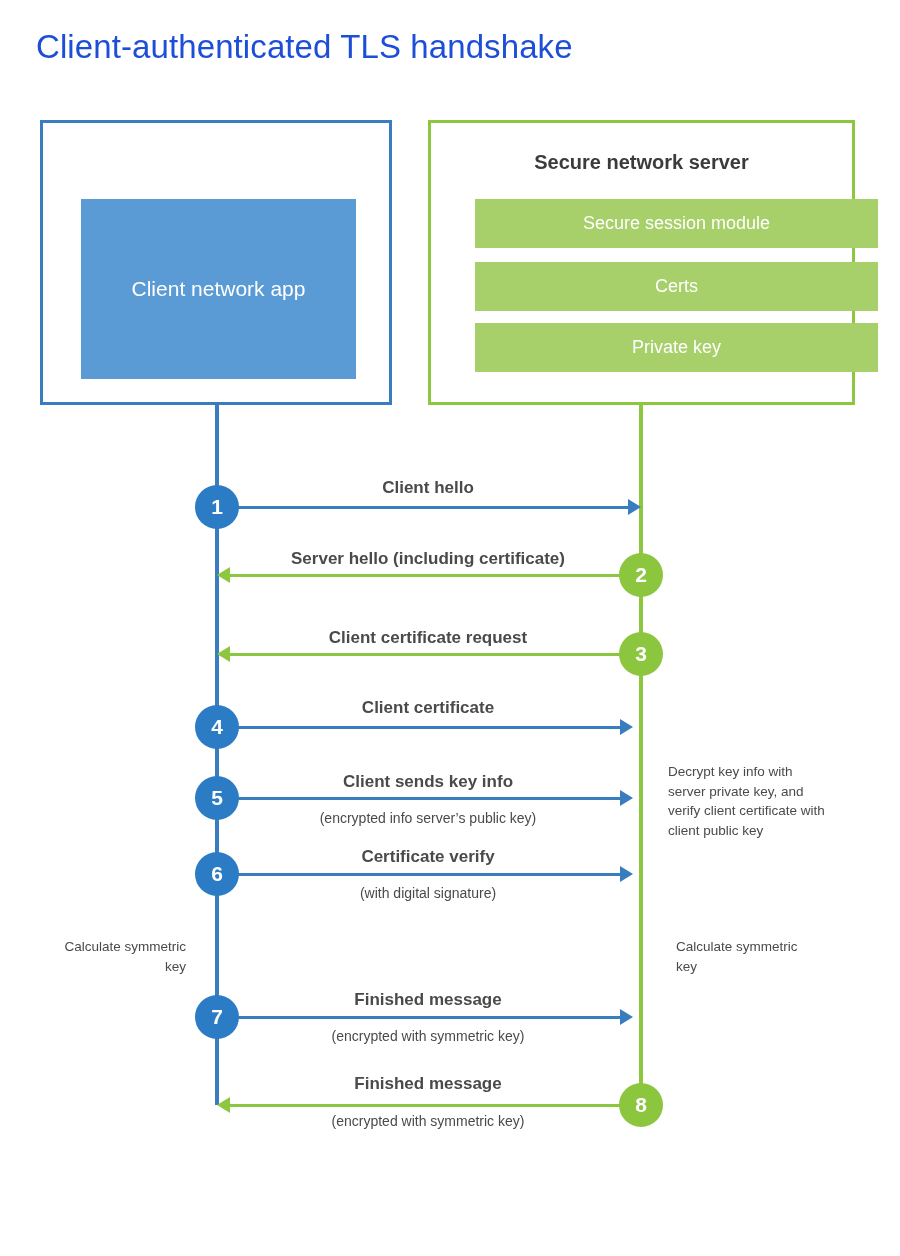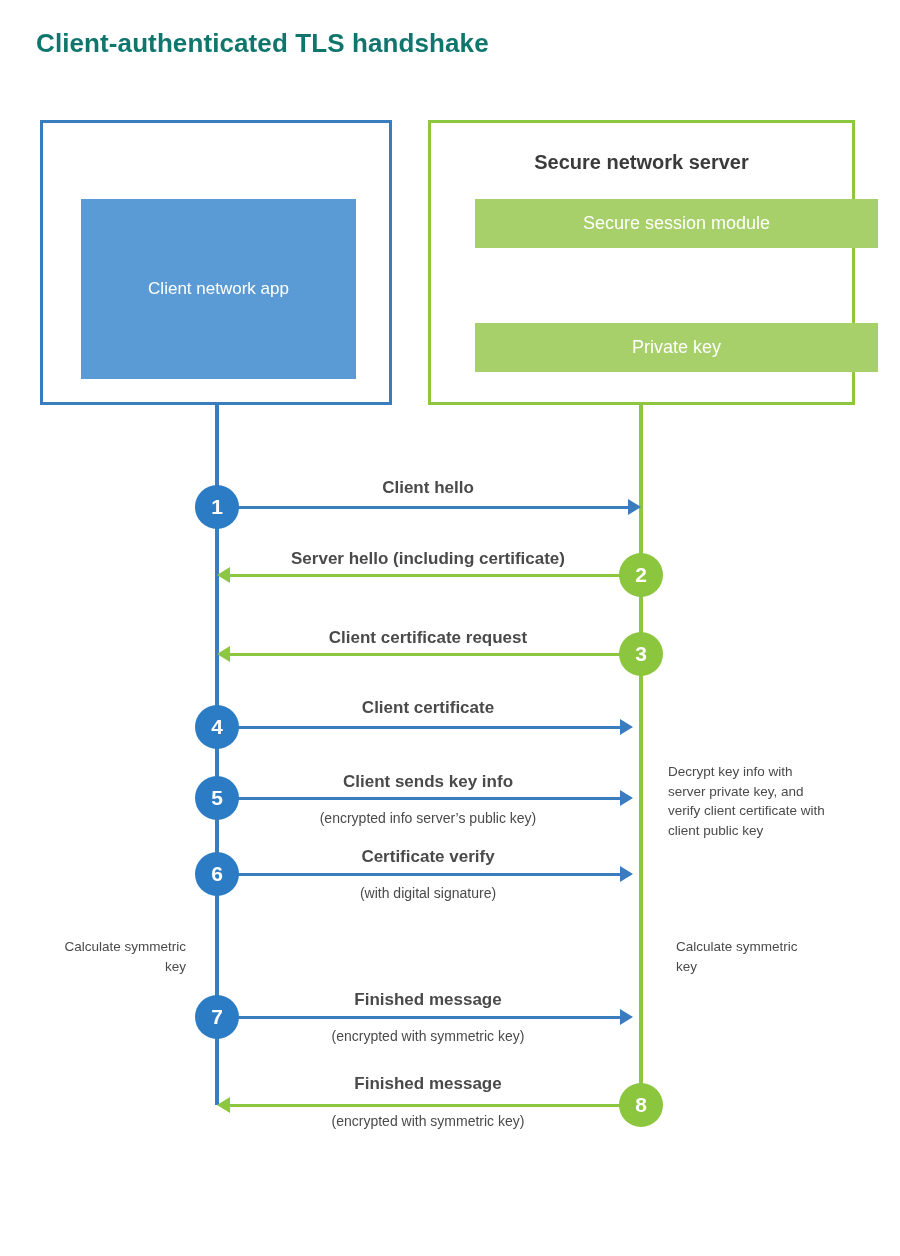--- a/index.html
+++ b/index.html
@@ -11,23 +11,23 @@
     width: 900px; height: 1256px;
     position: relative;
     font-family: "Liberation Sans", "DejaVu Sans", sans-serif;
     overflow: hidden;
   }
 
   
   #page-title {
     position: absolute;
     left: 36px; top: 28px;
-    font-size: 26px;
-    font-weight: 700;
-    color: #0f766e;
+    font-size: 33px;
+    font-weight: 400;
+    color: #1d4ed8;
     letter-spacing: 0.1px;
     white-space: nowrap;
   }
 
   
   .actor-box {
     position: absolute;
     background: #ffffff;
   }
   #client-box {
@@ -51,21 +51,21 @@
   #client-box .actor-title { top: 28px; }
   #server-box .actor-title { top: 28px; }
 
   
   #client-app {
     position: absolute;
     left: 38px; top: 76px;
     width: 275px; height: 180px;
     background: #5b9bd5;
     color: #ffffff;
-    font-size: 17px;
+    font-size: 21px;
     display: flex;
     align-items: center;
     justify-content: center;
     text-align: right;
     line-height: 1.35;
     padding: 0 12px;
   }
 
   
   .server-bar {
@@ -165,20 +165,21 @@
 
 <div id="page-title">Client-authenticated TLS handshake</div>
 
 <div class="actor-box" id="client-box">
   <div id="client-app">Client network app</div>
 </div>
 
 <div class="actor-box" id="server-box">
   <div class="actor-title">Secure network server</div>
   <div class="server-bar" id="server-bar-0">Secure session module</div>
+  <div class="server-bar" id="server-bar-1">Certs</div>
   <div class="server-bar" id="server-bar-2">Private key</div>
 </div>
 
 <div class="lifeline" id="client-lifeline"></div>
 <div class="lifeline" id="server-lifeline"></div>
 
 <div class="msg-label" style="left:278px; top:478px; width:300px;">Client hello</div>
 <div class="msg-line blue" style="left:228px; top:506px; width:400px;"></div>
 <div class="arrow-head right blue" style="left:628px; top:499px;"></div>
 <div class="step-circle blue" style="left:195px; top:485px;">1</div>

